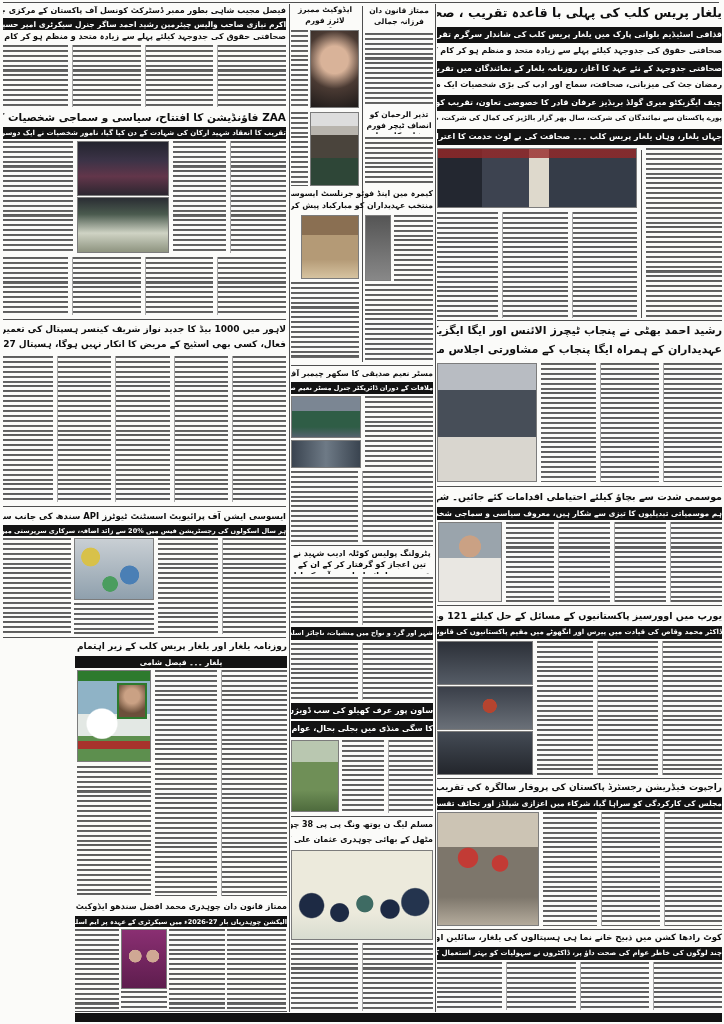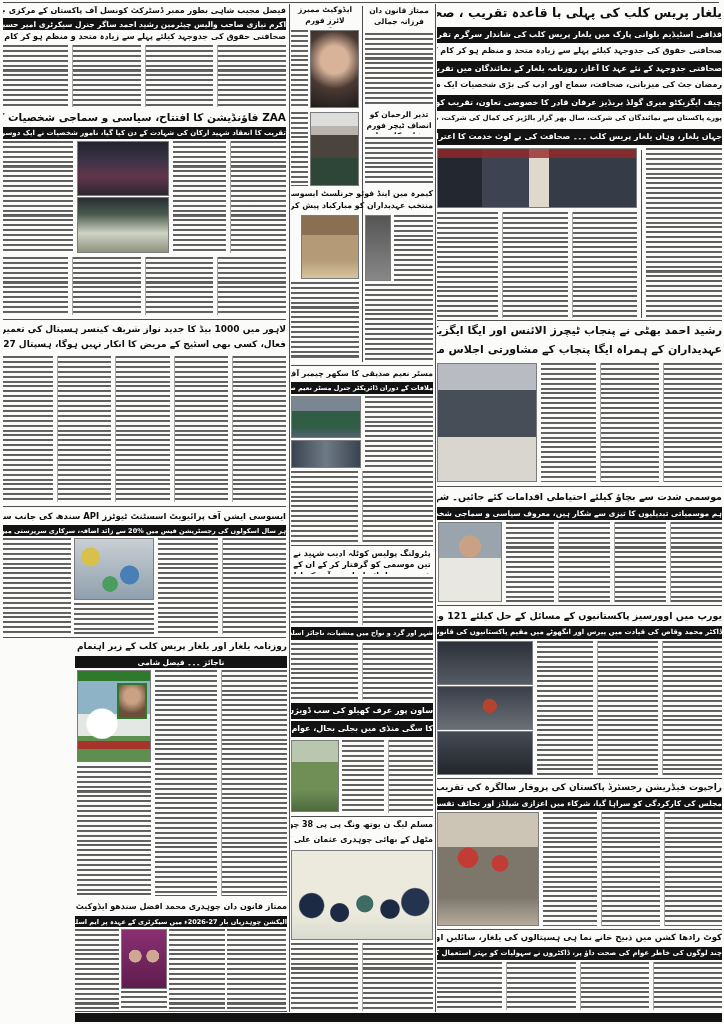--- a/index.html
+++ b/index.html
@@ -84,21 +84,21 @@
   <div class="tx" style="left:3px;top:538px;width:68px;height:96px;"></div>
   <div class="ph" style="left:74px;top:538px;width:80px;height:62px;background:radial-gradient(circle at 20% 30%,#d8c14a 0 12%,rgba(0,0,0,0) 13%),radial-gradient(circle at 70% 60%,#4a7fb5 0 14%,rgba(0,0,0,0) 15%),radial-gradient(circle at 45% 75%,#4a9d5f 0 12%,rgba(0,0,0,0) 13%),linear-gradient(180deg,#c9cfd4,#8fa0ad);"></div>
   <div class="tx" style="left:74px;top:603px;width:80px;height:31px;"></div>
   <div class="cols" style="left:158px;top:538px;width:128px;height:96px;">
     <div class="c"></div>
       <div class="c"></div>
   </div>
   <div class="hrule" style="left:3px;top:637px;width:283px;"></div>
 
   <div class="hl" style="left:75px;top:641px;width:212px;height:13px;font-size:9px;">روزنامہ یلغار اور یلغار پریس کلب کے زیر اہتمام تقریب</div>
-  <div class="bar" style="left:75px;top:656px;width:212px;height:12px;font-size:7.5px;">ناجائز ۔۔۔ فیصل شامی</div>
+  <div class="bar" style="left:75px;top:656px;width:212px;height:12px;font-size:7.5px;">یلغار ۔۔۔ فیصل شامی</div>
   <div class="ph" style="left:77px;top:670px;width:74px;height:92px;background:linear-gradient(180deg,#8fb3c6 0 48%,#e3e8e4 48% 72%,#5d8f4e 72% 100%);">
     <div class="abs" style="left:0;top:0;width:100%;height:10px;background:#2d7a2d;"></div>
     <div class="abs" style="right:3px;top:12px;width:26px;height:32px;background:radial-gradient(circle at 50% 35%,#caa184 0 30%,#6b4f3a 70%);border:2px solid #2d7a2d;"></div>
     <div class="abs" style="left:5px;top:34px;width:38px;height:34px;background:radial-gradient(ellipse at 50% 55%,#ffffff 0 55%,rgba(0,0,0,0) 60%);"></div>
     <div class="abs" style="left:0;top:70px;width:100%;height:8px;background:#a8322c;"></div>
   </div>
   <div class="tx" style="left:77px;top:766px;width:74px;height:130px;"></div>
   <div class="cols" style="left:155px;top:670px;width:132px;height:226px;">
     <div class="c"></div>
       <div class="c"></div>
@@ -138,21 +138,21 @@
   <div class="ph" style="left:291px;top:396px;width:70px;height:42px;background:linear-gradient(180deg,#7b8693 0 35%,#2f5d46 35% 75%,#53626e 100%);"></div>
   <div class="ph" style="left:291px;top:440px;width:70px;height:28px;background:linear-gradient(90deg,#3a4450,#6e7a86,#3a4450);"></div>
   <div class="tx" style="left:365px;top:396px;width:68px;height:72px;"></div>
   <div class="cols" style="left:291px;top:471px;width:142px;height:71px;">
     <div class="c"></div>
       <div class="c"></div>
   </div>
   <div class="hrule" style="left:291px;top:545px;width:142px;"></div>
 
   <div class="hl wrap" style="left:291px;top:548px;width:142px;height:26px;font-size:8px;">
-    <span>پٹرولنگ پولیس کوٹلہ ادیب شہید نے تین موسمی کو گرفتار</span>
+    <span>پٹرولنگ پولیس کوٹلہ ادیب شہید نے تین اعجاز کو گرفتار</span>
     <span>کر کے ان کے قبضہ سے ناجائز اسلحہ برآمد کر لیا</span>
   </div>
   <div class="cols" style="left:291px;top:577px;width:142px;height:48px;">
     <div class="c"></div>
       <div class="c"></div>
   </div>
   <div class="bar" style="left:291px;top:627px;width:142px;height:13px;font-size:6.5px;">شہر اور گرد و نواح میں منشیات، ناجائز اسلحہ کیخلاف پولیس کی کارروائیاں سرعام جاری</div>
   <div class="cols" style="left:291px;top:643px;width:142px;height:57px;">
     <div class="c"></div>
       <div class="c"></div>

